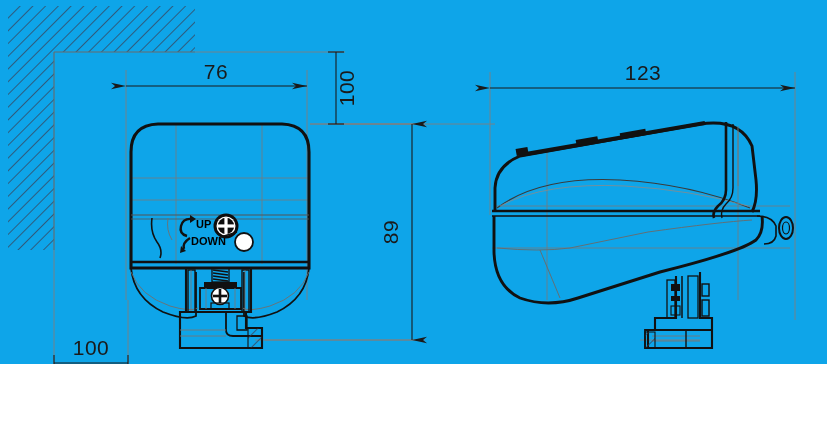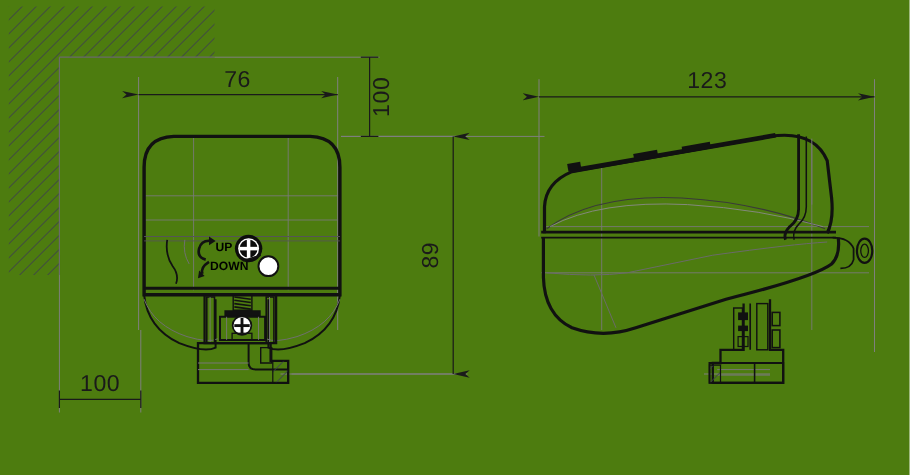--- a/index.html
+++ b/index.html
@@ -6,22 +6,22 @@
     margin: 0;
     padding: 0;
     background: #ffffff;
   }
   body {
     font-family: "Liberation Sans", sans-serif;
   }
   #sheet {
     position: relative;
     width: 827px;
-    height: 432px;
-    background: #4d7c0f;
+    height: 364px;
+    background: #0ea5e9;
     overflow: hidden;
   }
   #sheet svg {
     display: block;
   }
   .dim-text {
     font-family: "Liberation Sans", sans-serif;
     font-size: 21px;
     fill: #1a1a1a;
     letter-spacing: 0.5px;

